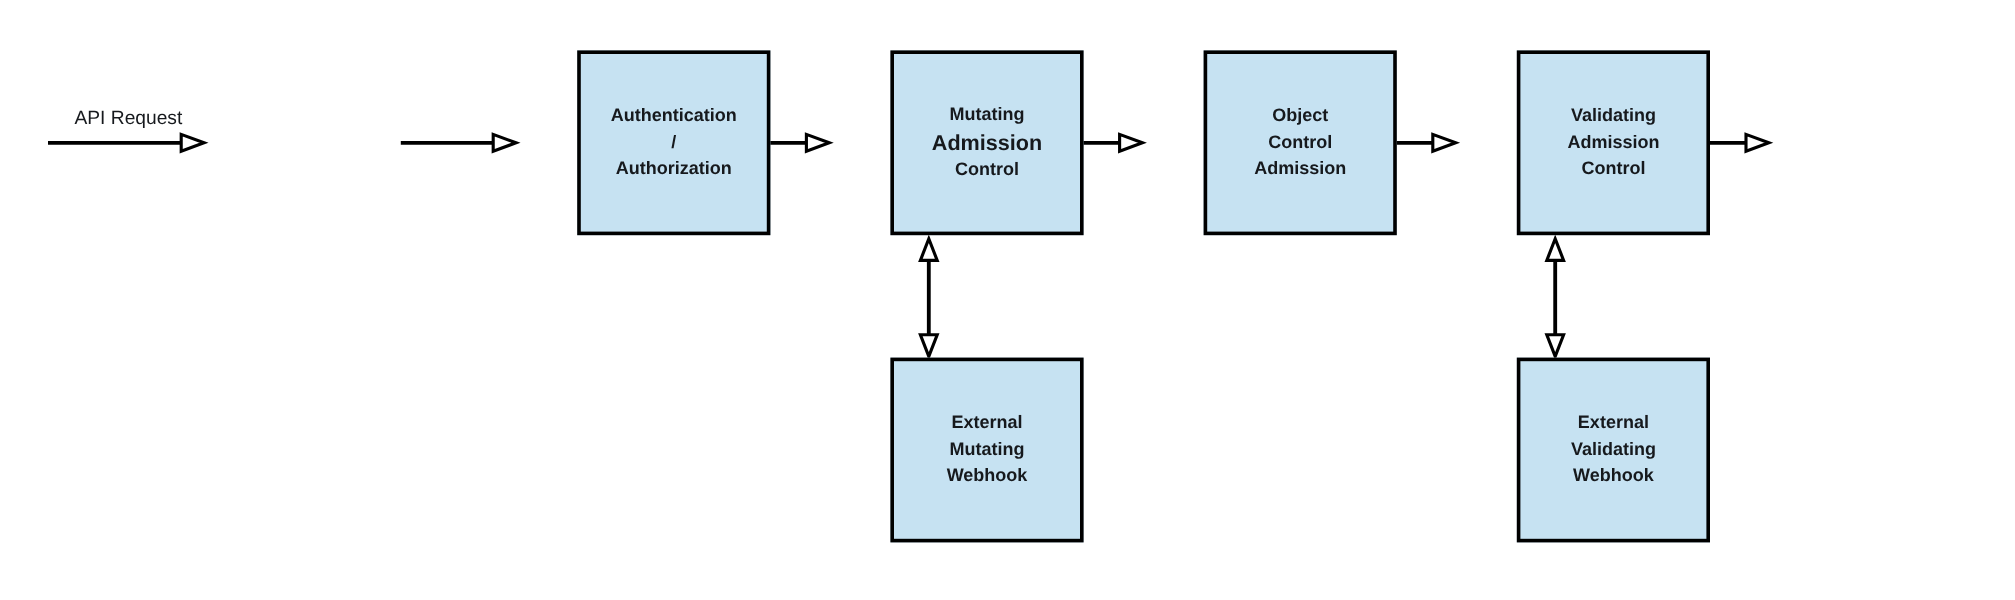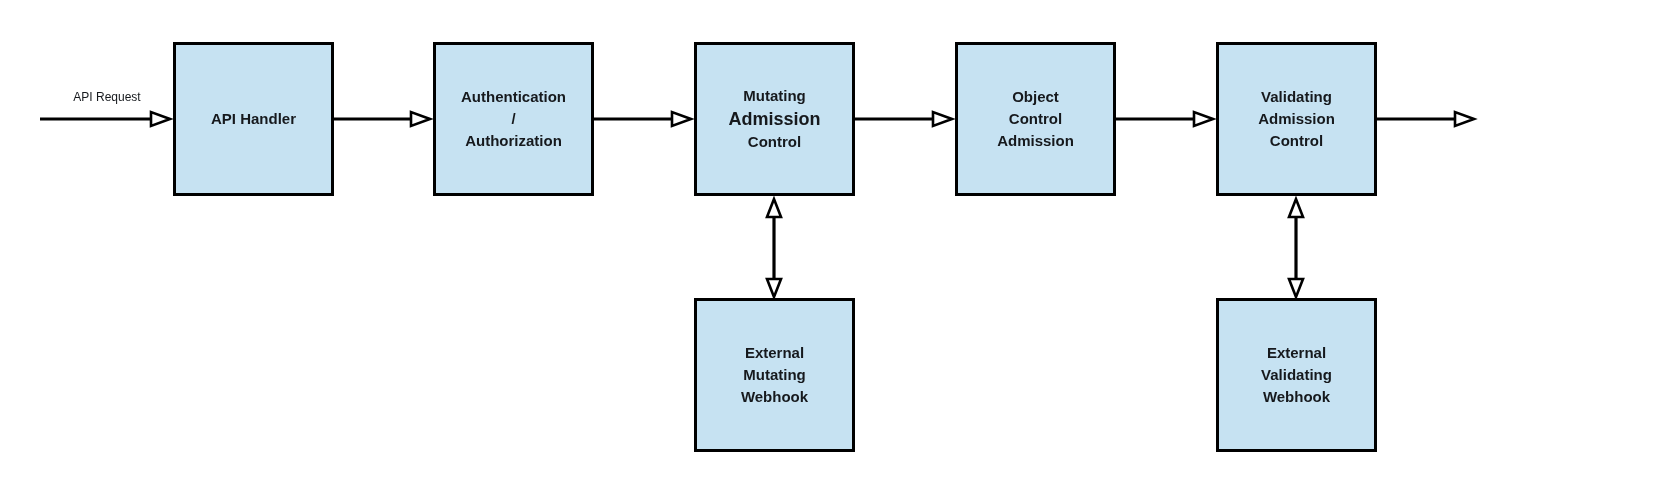--- a/index.html
+++ b/index.html
@@ -36,40 +36,41 @@
     position: absolute;
     width: 161px;
     height: 154px;
     background: var(--box-fill, #c6e2f2);
     border: 3px solid var(--box-border, #000);
     box-sizing: border-box;
     display: flex;
     align-items: center;
     justify-content: center;
     text-align: center;
+    margin-left: 48px;
   }
   .node-lines {
     color: var(--text-color, #1a1a1a);
     font-weight: bold;
     font-size: 15px;
     line-height: 22px;
   }
   .node-lines span { display: block; }
   .node-lines span.big {
     font-size: 18px;
     line-height: 24px;
   }
   .flow-label {
     position: absolute;
     left: 42px;
     top: 90px;
     width: 130px;
     text-align: center;
     color: var(--text-color, #1a1a1a);
-    font-size: 12px;
+    font-size: 16px;
     font-weight: normal;
     white-space: nowrap;
   }
 </style>
 </head>
 <body>
 
 <div class="canvas">
 
   <svg class="edges" viewBox="0 0 1679 500">
@@ -112,25 +113,20 @@
 
     <g>
       <line class="arrow-line" x1="1296" y1="214" x2="1296" y2="282"></line>
       <polygon class="arrow-head" points="1296,199 1289,217 1303,217"></polygon>
       <polygon class="arrow-head" points="1296,297 1289,279 1303,279"></polygon>
     </g>
   </svg>
 
   <div class="flow-label">API Request</div>
 
-  <div class="node" style="left:173px; top:42px;">
-    <div class="node-lines">
-      <span>API Handler</span>
-    </div>
-  </div>
 
   <div class="node" style="left:433px; top:42px;">
     <div class="node-lines">
       <span>Authentication</span>
       <span>/</span>
       <span>Authorization</span>
     </div>
   </div>
 
   <div class="node" style="left:694px; top:42px;">

